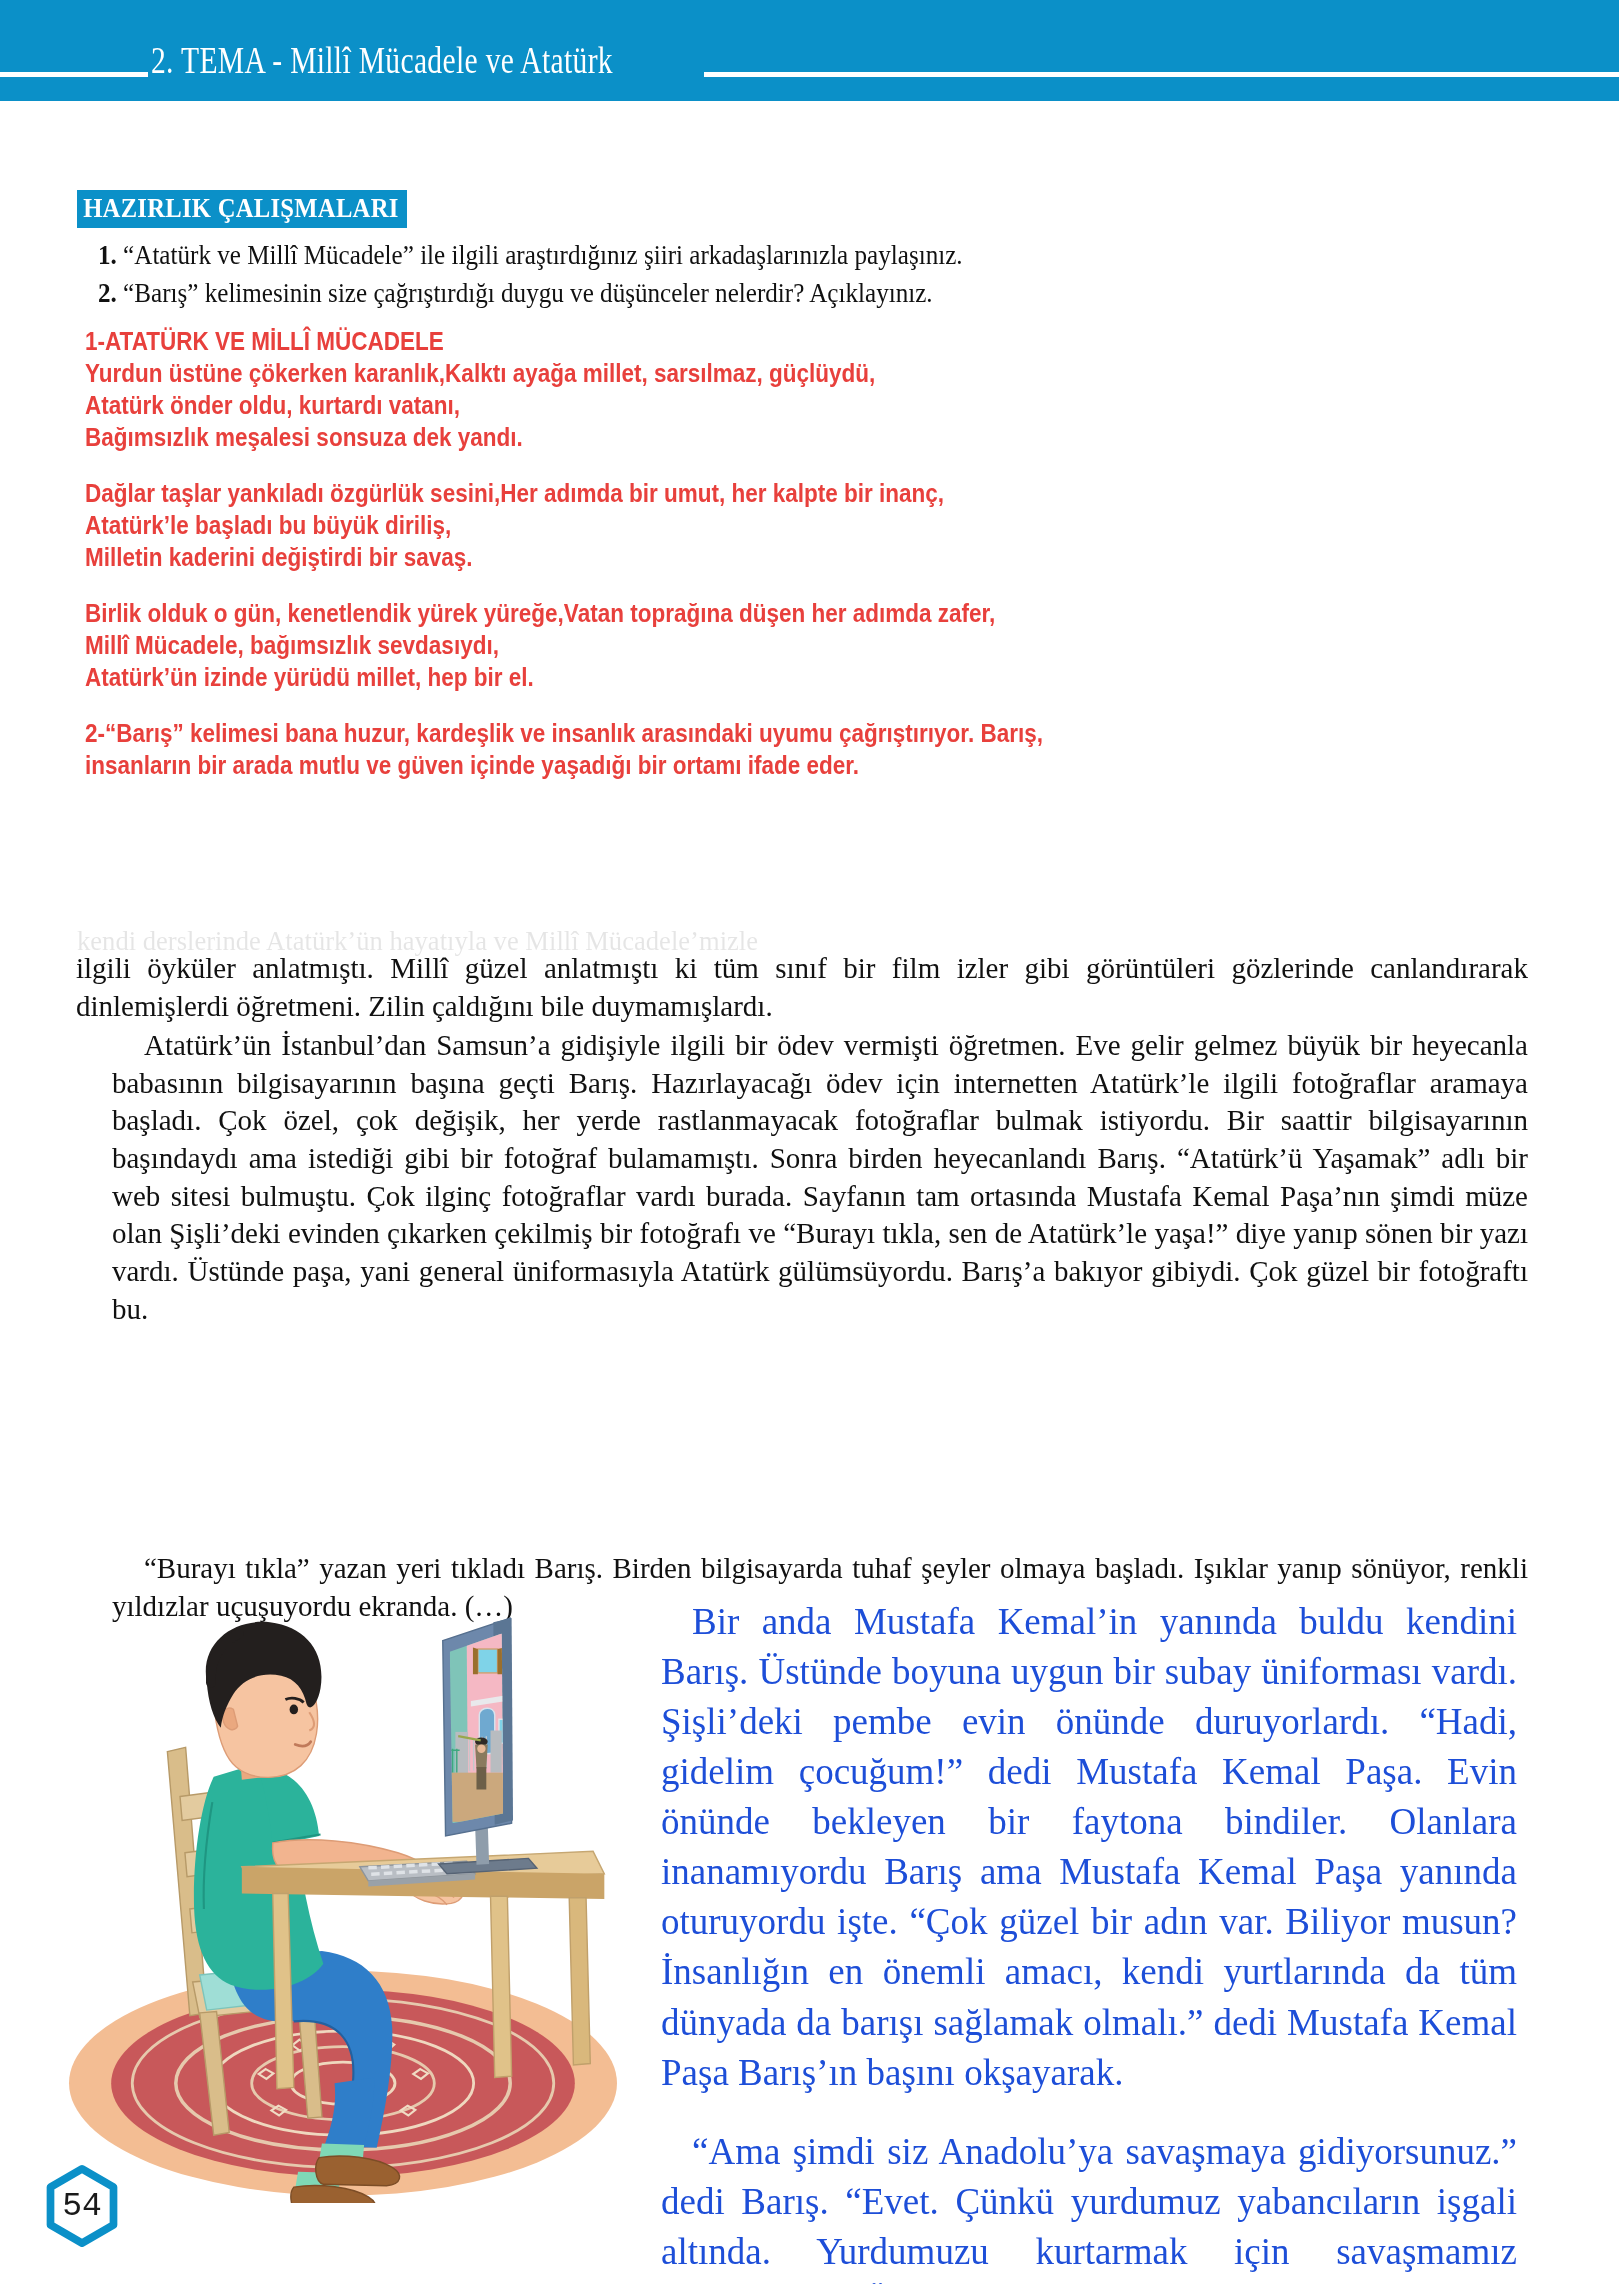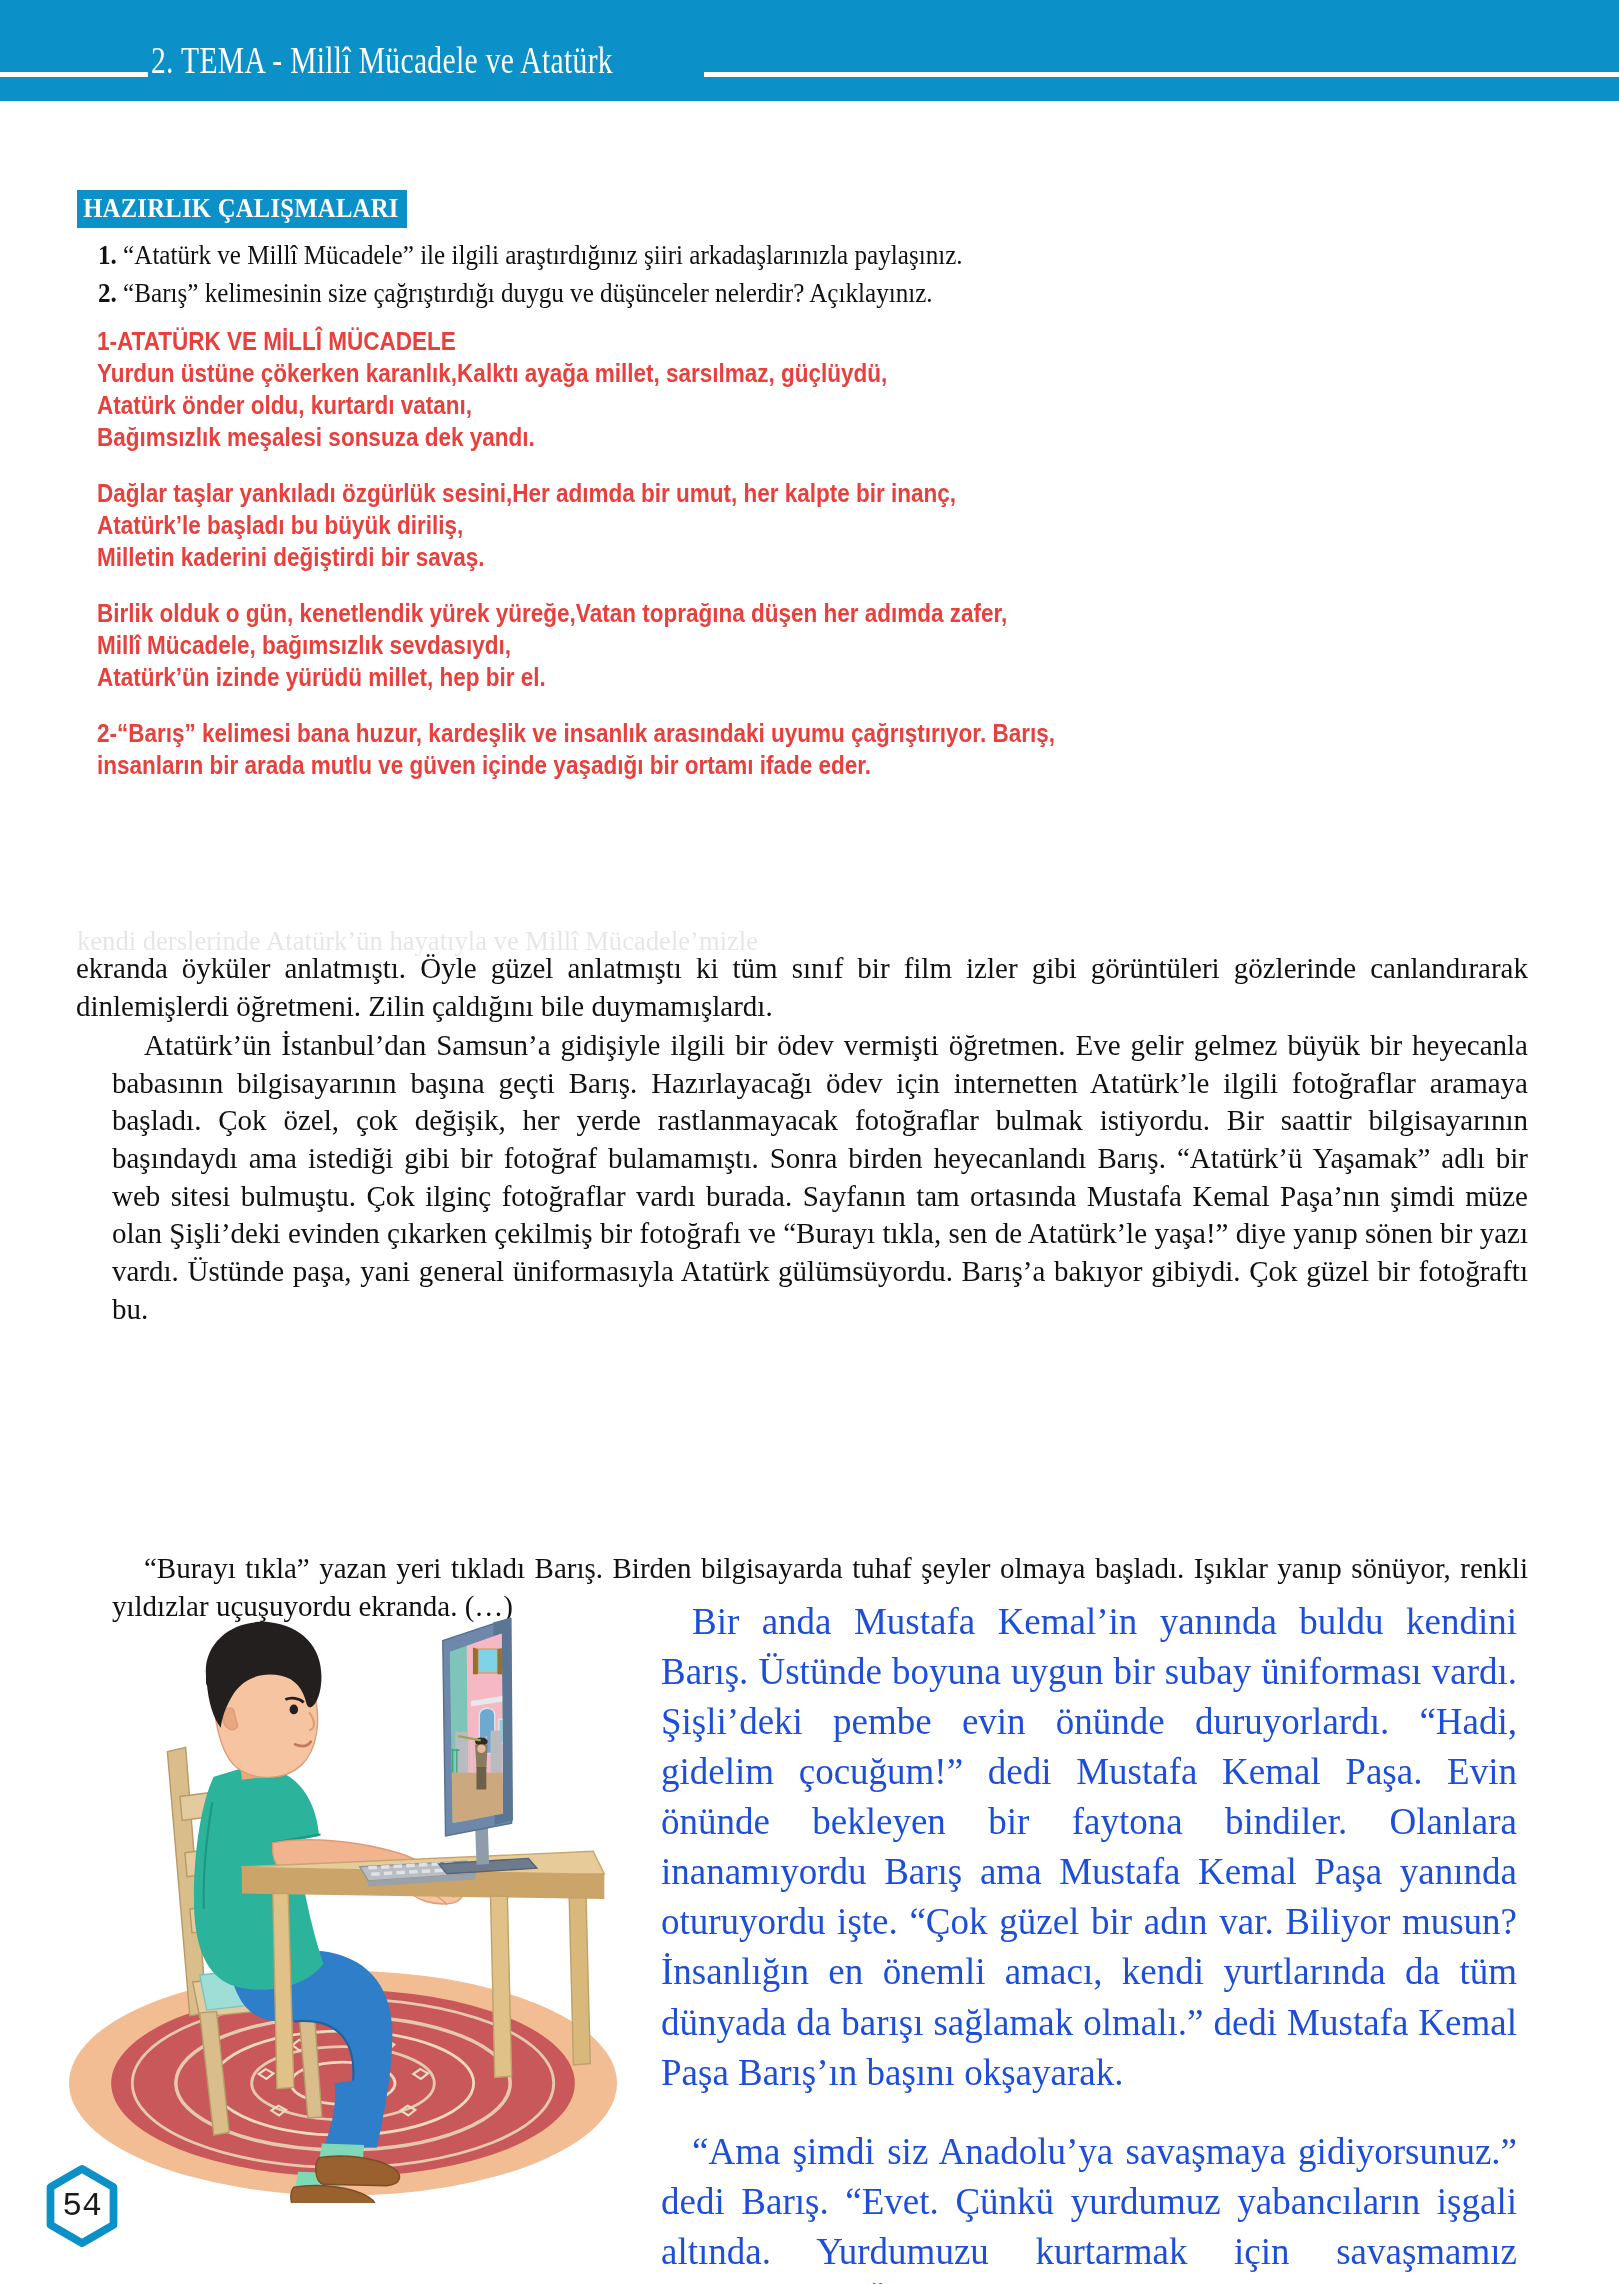--- a/index.html
+++ b/index.html
@@ -105,21 +105,21 @@
     transform: scaleX(0.93);
     transform-origin: left top;
   }
   .prep-num {
     font-weight: bold;
   }
 
   
   .red-block {
     position: absolute;
-    left: 97px;
+    left: 85px;
     top: 224px;
     width: 1399px;
     color: #e8403c;
     font-family: "Liberation Sans", sans-serif;
     font-weight: bold;
     font-size: 25px;
     line-height: 1.28;
   }
   .red-line {
     white-space: nowrap;
@@ -256,21 +256,21 @@
     <div class="red-line">Millî Mücadele, bağımsızlık sevdasıydı,</div>
     <div class="red-line">Atatürk’ün izinde yürüdü millet, hep bir el.</div>
     <div class="red-gap"></div>
     <div class="red-line">2-“Barış” kelimesi bana huzur, kardeşlik ve insanlık arasındaki uyumu çağrıştırıyor. Barış,</div>
     <div class="red-line">insanların bir arada mutlu ve güven içinde yaşadığı bir ortamı ifade eder.</div>
   </div>
 
   <div class="ghost-line">kendi derslerinde Atatürk’ün hayatıyla ve Millî Mücadele’mizle</div>
 
   <div class="prose" id="prose-1">
-    <p>ekranda öyküler anlatmıştı. Öyle güzel anlatmıştı ki tüm sınıf bir film izler gibi görüntüleri gözlerinde canlandırarak dinlemişlerdi öğretmeni. Zilin çaldığını bile duymamışlardı.</p>
+    <p>ilgili öyküler anlatmıştı. Millî güzel anlatmıştı ki tüm sınıf bir film izler gibi görüntüleri gözlerinde canlandırarak dinlemişlerdi öğretmeni. Zilin çaldığını bile duymamışlardı.</p>
   </div>
   <div class="prose" id="prose-2">
     <p class="indent">Atatürk’ün İstanbul’dan Samsun’a gidişiyle ilgili bir ödev vermişti öğretmen. Eve gelir gelmez büyük bir heyecanla babasının bilgisayarının başına geçti Barış. Hazırlayacağı ödev için internetten Atatürk’le ilgili fotoğraflar aramaya başladı. Çok özel, çok değişik, her yerde rastlanmayacak fotoğraflar bulmak istiyordu. Bir saattir bilgisayarının başındaydı ama istediği gibi bir fotoğraf bulamamıştı. Sonra birden heyecanlandı Barış. “Atatürk’ü Yaşamak” adlı bir web sitesi bulmuştu. Çok ilginç fotoğraflar vardı burada. Sayfanın tam ortasında Mustafa Kemal Paşa’nın şimdi müze olan Şişli’deki evinden çıkarken çekilmiş bir fotoğrafı ve “Burayı tıkla, sen de Atatürk’le yaşa!” diye yanıp sönen bir yazı vardı. Üstünde paşa, yani general üniformasıyla Atatürk gülümsüyordu. Barış’a bakıyor gibiydi. Çok güzel bir fotoğraftı bu.</p>
   </div>
   <div class="prose" id="prose-3">
     <p class="indent">“Burayı tıkla” yazan yeri tıkladı Barış. Birden bilgisayarda tuhaf şeyler olmaya başladı. Işıklar yanıp sönüyor, renkli yıldızlar uçuşuyordu ekranda. (…)</p>
   </div>
 
   <div class="bottom-area">
 

